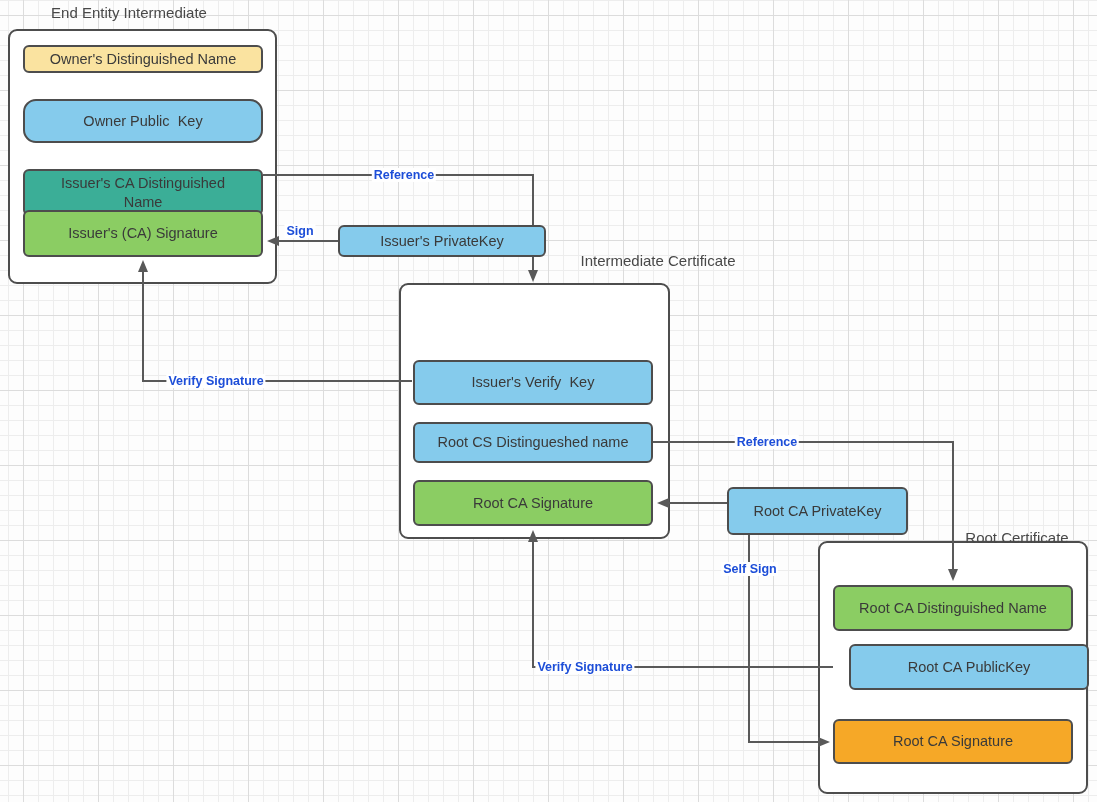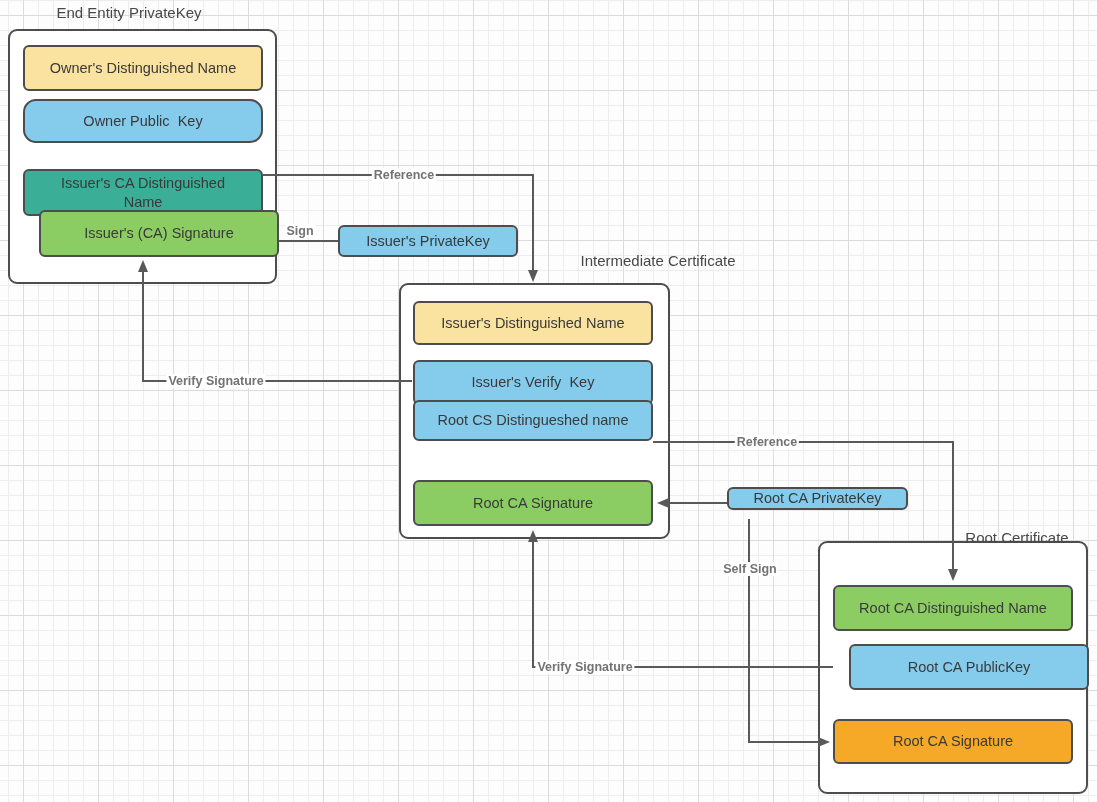--- a/index.html
+++ b/index.html
@@ -52,21 +52,21 @@
     font-size: 15px;
     color: #484848;
     z-index: 4;
   }
   .clabel {
     position: absolute;
     transform: translate(-50%, -50%);
     white-space: nowrap;
     font-size: 12.5px;
     font-weight: bold;
-    color: #737373;
+    color: #1d4ed8;
     background: #ffffff;
     padding: 0 2px;
     z-index: 5;
   }
   #connectors {
     position: absolute;
     left: 0; top: 0;
     z-index: 2;
     pointer-events: none;
   }
@@ -106,59 +106,56 @@
     <g>
       <path d="M749,519 V742 H820"></path>
       <polygon points="818,737 818,747 830,742"></polygon>
     </g>
     <g>
       <path d="M833,667 H533 V540"></path>
       <polygon points="528,542 538,542 533,530"></polygon>
     </g>
   </svg>
 
-  <div class="gtitle" style="left:129px; top:12px">End Entity PrivateKey</div>
+  <div class="gtitle" style="left:129px; top:12px">End Entity Intermediate</div>
 
   <div class="shape outer" style="left:8px; top:29px; width:269px; height:255px"></div>
 
-  <div class="shape field" style="left: 23px; top: 45px; width: 240px; height: 46px; background: rgb(250, 227, 160);">
+  <div class="shape field" style="left: 23px; top: 45px; width: 240px; height: 28px; background: rgb(250, 227, 160);">
     <span class="flabel">Owner's Distinguished Name</span>
   </div>
   <div class="shape field" style="left: 23px; top: 99px; width: 240px; height: 44px; background: rgb(133, 203, 236); border-radius: 13px;">
     <span class="flabel">Owner Public  Key</span>
   </div>
   <div class="shape field narrow" style="left: 23px; top: 169px; width: 240px; height: 47px; background: rgb(59, 174, 151);">
     <span class="flabel">Issuer's CA Distinguished Name</span>
   </div>
-  <div class="shape field" style="left: 23px; top: 210px; width: 240px; height: 47px; background: rgb(139, 205, 99); margin-left: 16px;">
+  <div class="shape field" style="left: 23px; top: 210px; width: 240px; height: 47px; background: rgb(139, 205, 99);">
     <span class="flabel">Issuer's (CA) Signature</span>
   </div>
 
-  <div class="shape field" style="left: 338px; top: 225px; width: 180px; height: 32px; background: rgb(133, 203, 236);">
+  <div class="shape field" style="left: 338px; top: 225px; width: 208px; height: 32px; background: rgb(133, 203, 236);">
     <span class="flabel">Issuer's PrivateKey</span>
   </div>
 
   <div class="gtitle" style="left:658px; top:260px">Intermediate Certificate</div>
 
   <div class="shape outer" style="left:399px; top:283px; width:271px; height:256px"></div>
 
-  <div class="shape field" style="left: 413px; top: 301px; width: 240px; height: 44px; background: rgb(250, 227, 160);">
-    <span class="flabel">Issuer's Distinguished Name</span>
-  </div>
   <div class="shape field" style="left: 413px; top: 360px; width: 240px; height: 45px; background: rgb(133, 203, 236);">
     <span class="flabel">Issuer's Verify  Key</span>
   </div>
-  <div class="shape field" style="left: 413px; top: 400px; width: 240px; height: 41px; background: rgb(133, 203, 236);">
+  <div class="shape field" style="left: 413px; top: 422px; width: 240px; height: 41px; background: rgb(133, 203, 236);">
     <span class="flabel">Root CS Distingueshed name</span>
   </div>
   <div class="shape field" style="left: 413px; top: 480px; width: 240px; height: 46px; background: rgb(139, 205, 99);">
     <span class="flabel">Root CA Signature</span>
   </div>
 
-  <div class="shape field" style="left: 727px; top: 487px; width: 181px; height: 23px; background: rgb(133, 203, 236);">
+  <div class="shape field" style="left: 727px; top: 487px; width: 181px; height: 48px; background: rgb(133, 203, 236);">
     <span class="flabel">Root CA PrivateKey</span>
   </div>
 
   <div class="gtitle" style="left:1017px; top:537px">Root Certificate</div>
 
   <div class="shape outer" style="left:818px; top:541px; width:270px; height:253px"></div>
 
   <div class="shape field" style="left: 833px; top: 585px; width: 240px; height: 46px; background: rgb(139, 205, 99);">
     <span class="flabel">Root CA Distinguished Name</span>
   </div>

